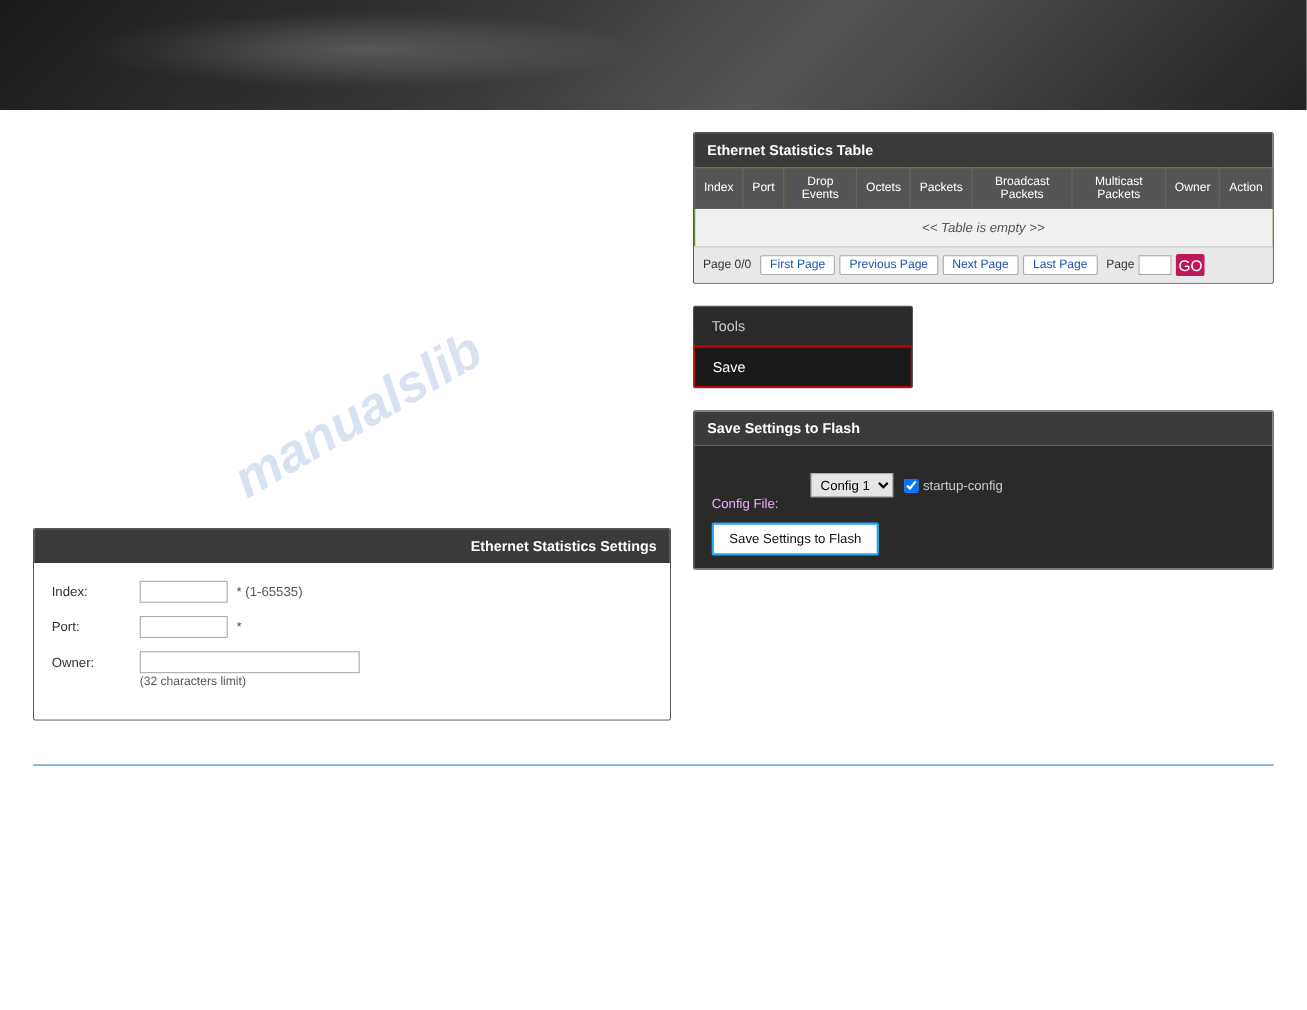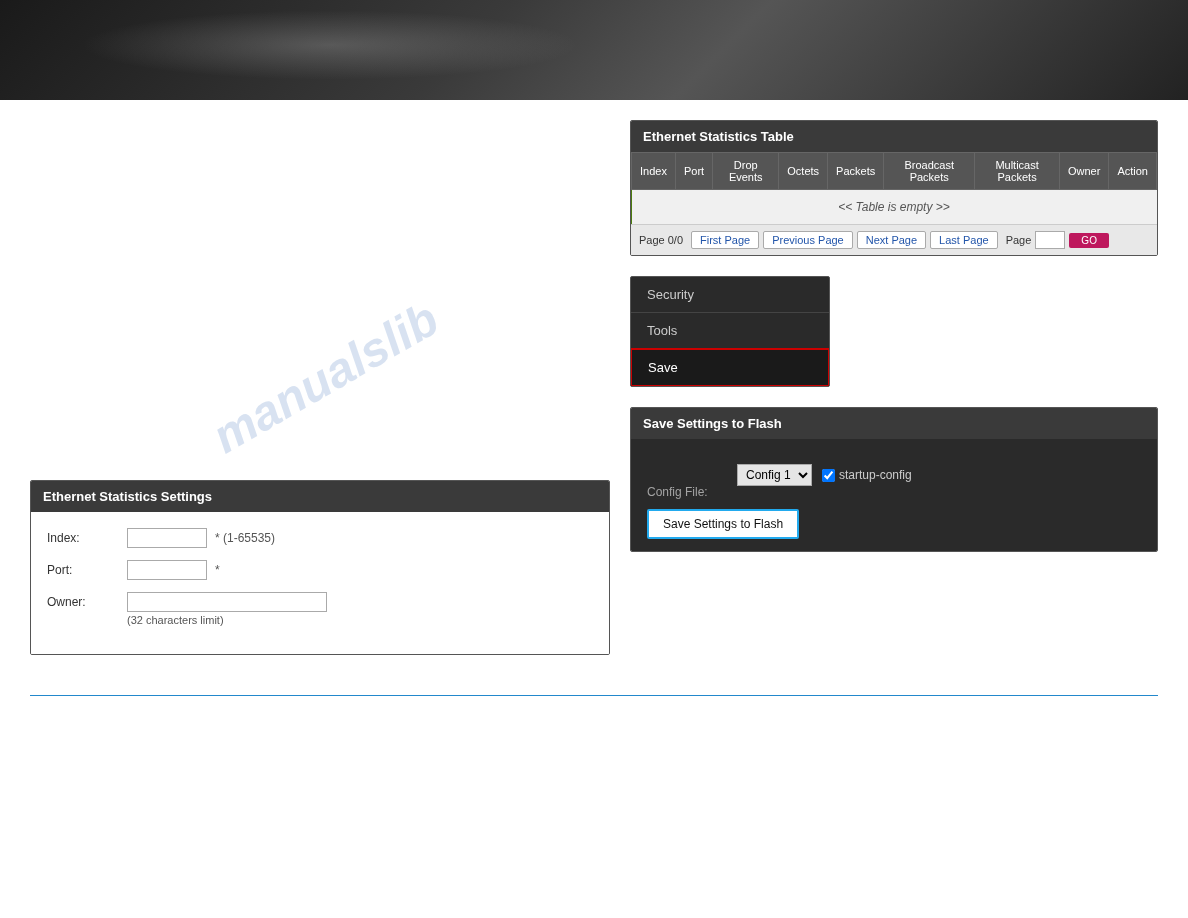--- a/index.html
+++ b/index.html
@@ -131,22 +131,22 @@
       width: 30px;
       border: 1px solid #aaa;
       padding: 2px 4px;
       font-size: 11px;
     }
 
     .go-btn {
       background: #be185d;
       color: #fff;
       border: none;
-      padding: 2px 12px;
-      font-size: 10px;
+      padding: 2px 2px;
+      font-size: 14px;
       cursor: pointer;
       border-radius: 2px;
     }
 
     
     .security-menu {
       background: #2a2a2a;
       border: 1px solid #555;
       border-radius: 2px;
       overflow: hidden;
@@ -176,20 +176,21 @@
       overflow: hidden;
       margin-top: 20px;
     }
 
     .settings-form-title {
       background: #3a3a3a;
       color: #fff;
       font-weight: bold;
       font-size: 13px;
       padding: 8px 12px;
+      text-align: right;
     }
 
     .settings-form-body {
       background: #fff;
       padding: 16px;
     }
 
     .form-row {
       display: flex;
       align-items: center;
@@ -248,21 +249,21 @@
     }
 
     .save-flash-row {
       display: flex;
       align-items: center;
       gap: 10px;
       margin-bottom: 10px;
     }
 
     .save-flash-label {
-      color: #a3a3a3;
+      color: #f0abfc;
       font-size: 12px;
       min-width: 80px;
       margin-top: 34px;
     }
 
     .config-select {
       border: 1px solid #aaa;
       padding: 2px 4px;
       font-size: 12px;
       background: #e5e5e5;
@@ -371,21 +372,20 @@
           <button class="page-btn">Previous Page</button>
           <button class="page-btn">Next Page</button>
           <button class="page-btn">Last Page</button>
           <span class="page-label">Page</span>
           <input class="page-input" type="text" value="" style="">
           <button class="go-btn">GO</button>
         </div>
       </div>
 
       <div class="security-menu">
-        <div class="security-menu-item">Security</div>
         <div class="security-menu-item">Tools</div>
         <div class="security-menu-item active">Save</div>
       </div>
 
       <div class="save-flash-container">
         <div class="save-flash-title">Save Settings to Flash</div>
         <div class="save-flash-body">
           <div class="save-flash-row">
             <span class="save-flash-label">Config File:</span>
             <select class="config-select">

